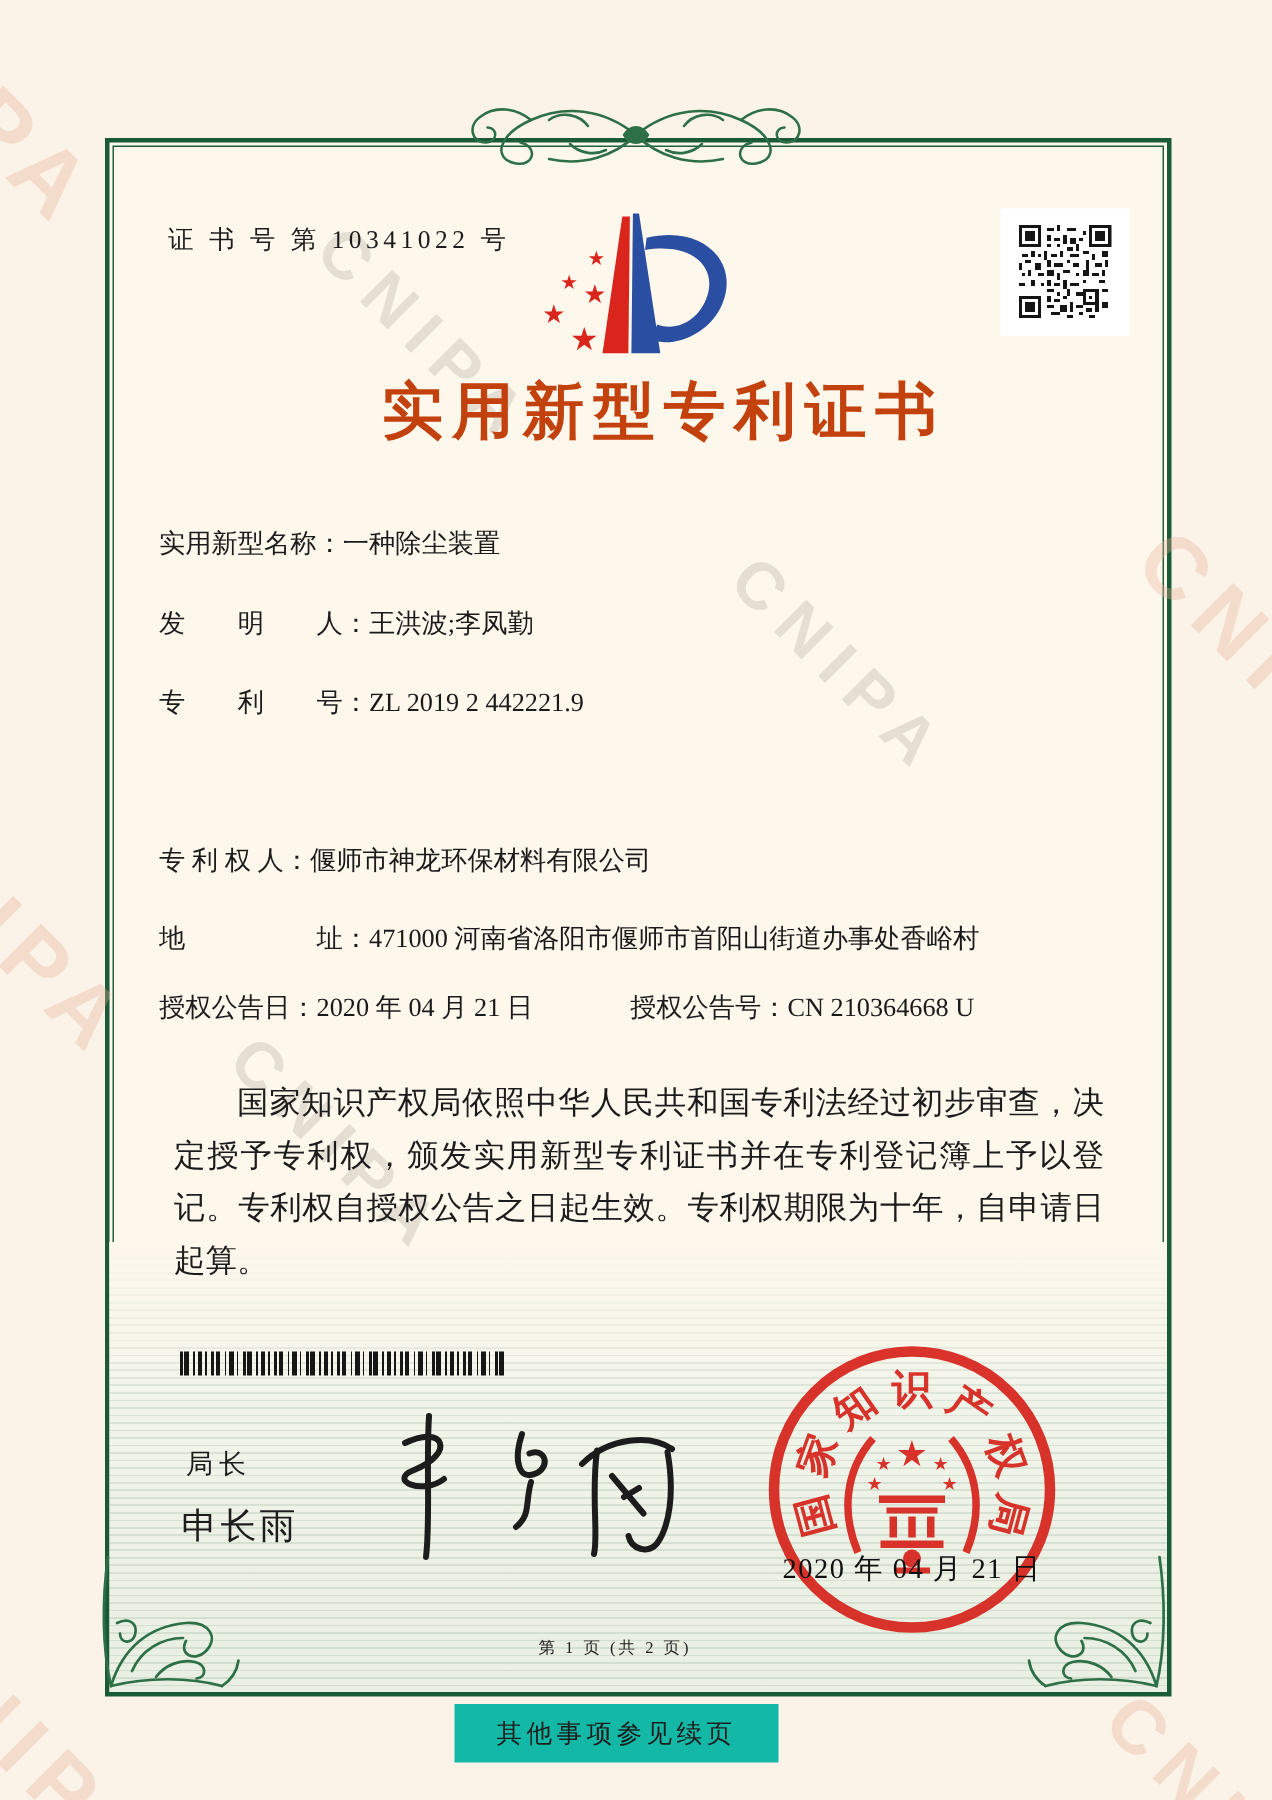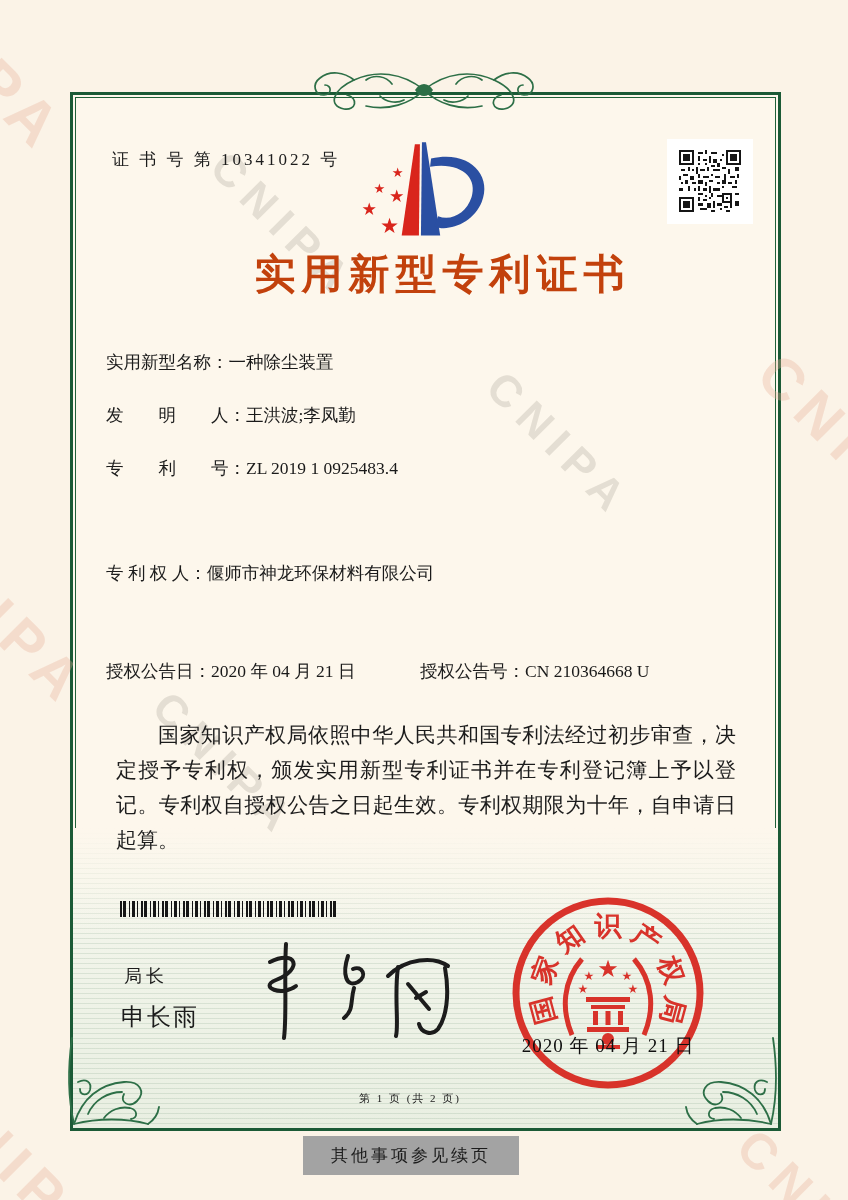--- a/index.html
+++ b/index.html
@@ -49,21 +49,21 @@
 
   
   .barcode{position:absolute;left:120px;top:901px;width:218px;height:16px;z-index:5;
     background:repeating-linear-gradient(90deg,#161616 0 2px,rgba(0,0,0,0) 2px 3px,#161616 3px 6px,rgba(0,0,0,0) 6px 9px,#161616 9px 10px,rgba(0,0,0,0) 10px 12px,#161616 12px 15px,rgba(0,0,0,0) 15px 17px,#161616 17px 18px,rgba(0,0,0,0) 18px 21px);}
   .signer-title{position:absolute;left:124px;top:964px;font-size:18px;letter-spacing:4px;font-family:Liberation Serif, serif;z-index:5;}
   .signer-name{position:absolute;left:121px;top:1001px;font-size:24px;letter-spacing:2px;font-family:"Liberation Sans","DejaVu Sans",sans-serif;z-index:5;}
   .signature{position:absolute;left:248px;top:936px;width:215px;height:110px;z-index:5;}
   .seal{position:absolute;left:508px;top:893px;width:200px;height:200px;z-index:5;opacity:0.93;}
   .seal-date{position:absolute;left:505px;top:1033px;width:206px;text-align:center;font-size:19px;color:#101010;z-index:6;letter-spacing:1px;}
   .page-info{position:absolute;left:70px;width:680px;top:1091px;text-align:center;font-size:11px;letter-spacing:2px;z-index:5;}
-  .note-box{position:absolute;left:411px;top:1136px;transform:translateX(-50%);background:#a3a3a3;padding:8px 28px;font-size:17px;letter-spacing:3px;z-index:5;white-space:nowrap;}
+  .note-box{position:absolute;left:411px;top:1136px;transform:translateX(-50%);background:#14b8a6;padding:8px 28px;font-size:17px;letter-spacing:3px;z-index:5;white-space:nowrap;}
 </style>
 </head>
 <body>
 
 <div class="page">
 
   <div class="frame">
     <div class="frame-inner"></div>
     <div class="wave"></div>
   </div>
@@ -160,24 +160,27 @@
 
   <div class="title">实用新型专利证书</div>
 
   <div class="row r1">
     <span class="lab">实用新型名称：</span><span class="val">一种除尘装置</span>
   </div>
   <div class="row r2">
     <span class="lab">发　　明　　人：</span><span class="val">王洪波;李凤勤</span>
   </div>
   <div class="row r3">
-    <span class="lab">专　　利　　号：</span><span class="val">ZL 2019 1 0925483.4</span>
+    <span class="lab">专　　利　　号：</span><span class="val">ZL 2019 2 442221.9</span>
   </div>
   <div class="row r5">
     <span class="lab">专 利 权 人：</span><span class="val">偃师市神龙环保材料有限公司</span>
+  </div>
+  <div class="row r6">
+    <span class="lab">地　　　　　址：</span><span class="val">471000 河南省洛阳市偃师市首阳山街道办事处香峪村</span>
   </div>
   <div class="row r7">
     <span class="lab">授权公告日：</span><span class="val">2020 年 04 月 21 日</span>
     <span class="pair2"><span class="lab">授权公告号：</span><span class="val">CN 210364668 U</span></span>
   </div>
 
   <div class="body-text">
     <p>国家知识产权局依照中华人民共和国专利法经过初步审查，决定授予专利权，颁发实用新型专利证书并在专利登记簿上予以登记。专利权自授权公告之日起生效。专利权期限为十年，自申请日起算。</p>
   </div>
 

